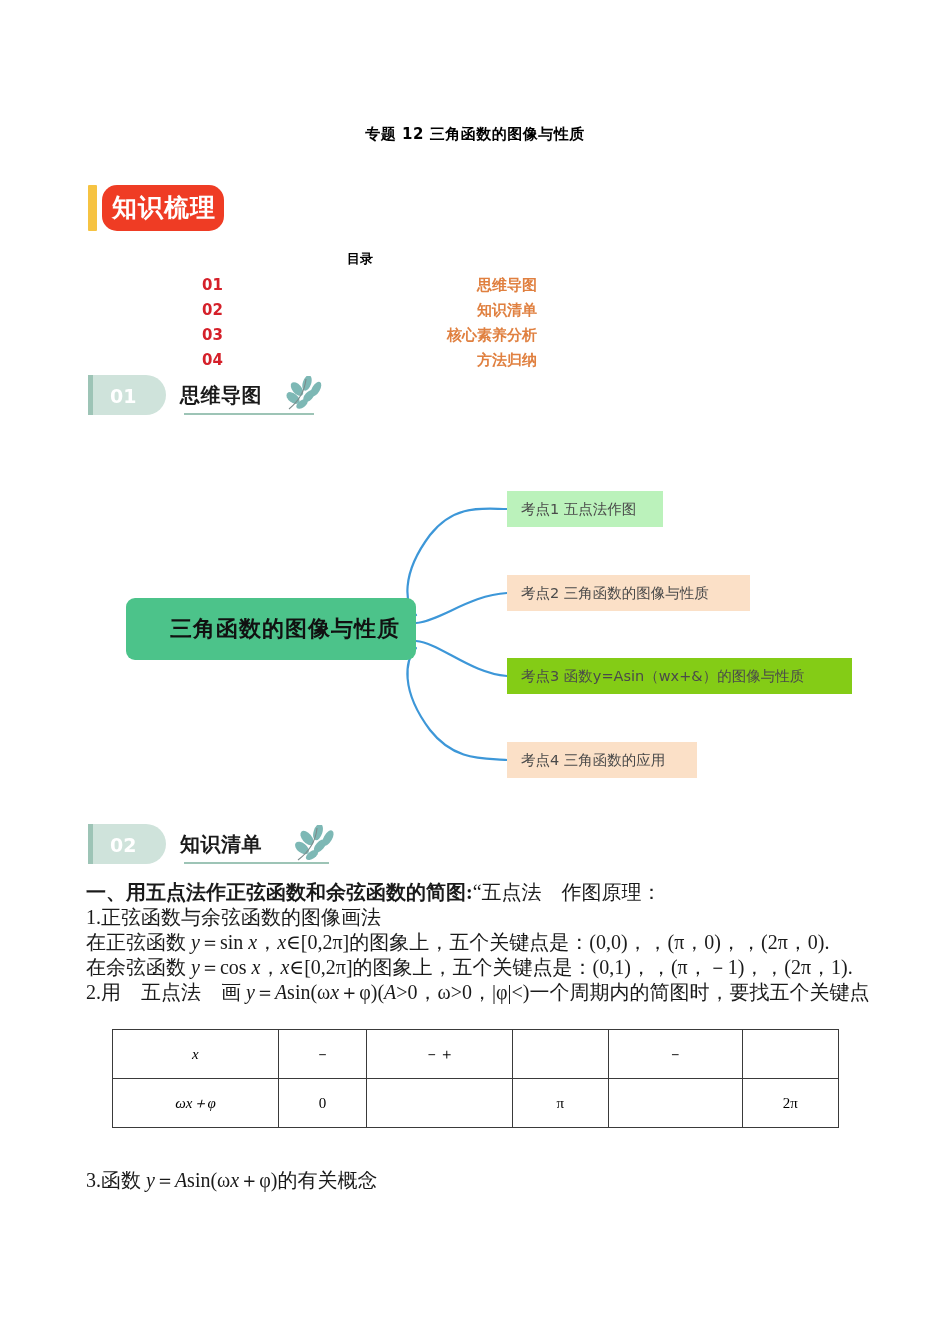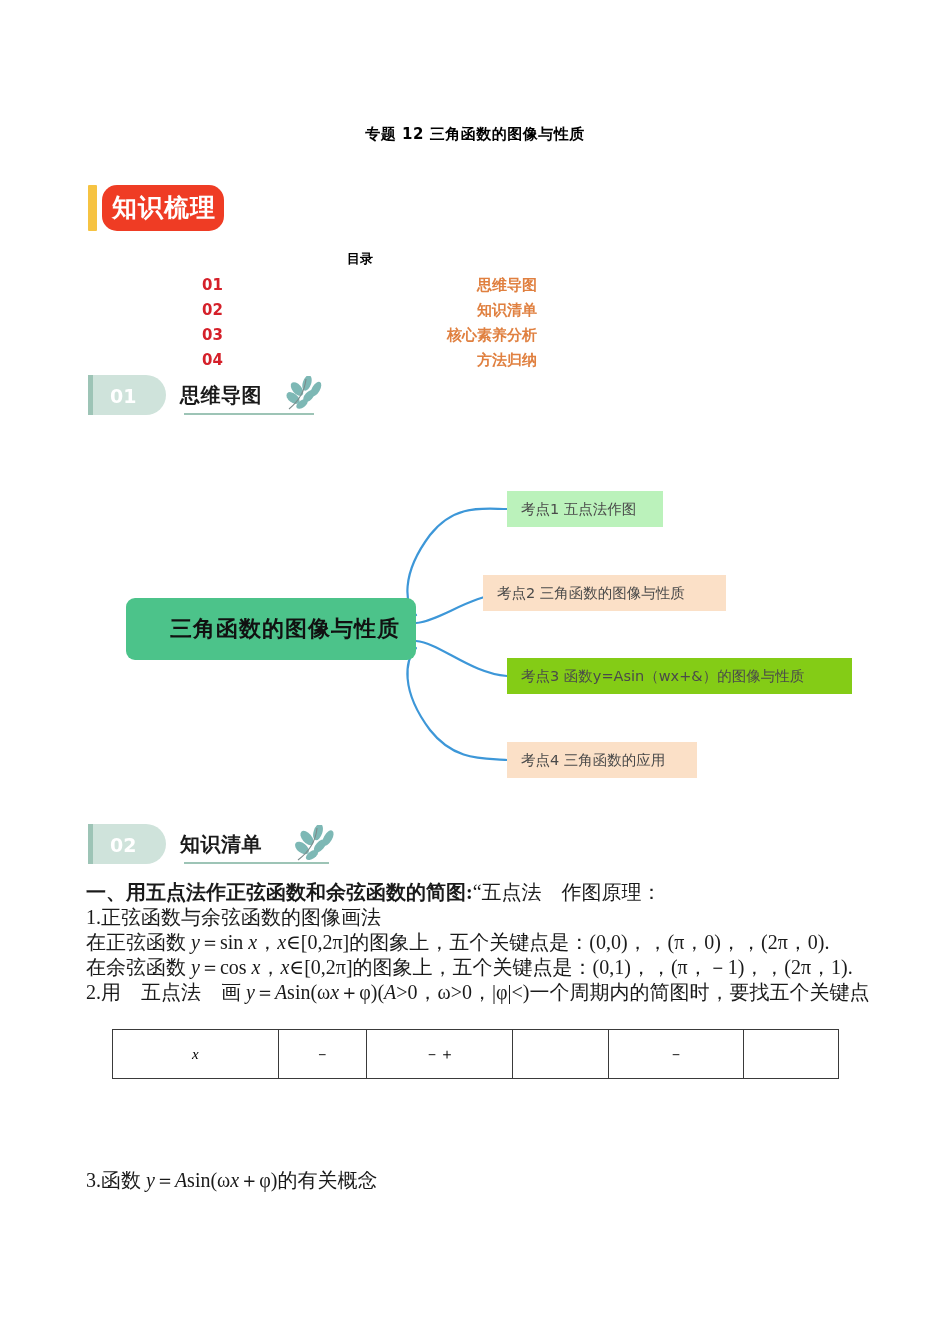--- a/index.html
+++ b/index.html
@@ -190,21 +190,21 @@
     letter-spacing: 1px;
   }
   .mm-branch {
     border-radius: 0;
     font-size: 14.5px;
     color: #4a4a4a;
     padding: 0 14px;
     height: 36px;
   }
   .mm-b1 { left: 507px; top: 36px;  width: 156px; background: #bbf2bb; }
-  .mm-b2 { left: 483px; top: 120px; width: 243px; background: #fbe0c7; }
+  .mm-b2 { left: 507px; top: 120px; width: 243px; background: #fbe0c7; }
   .mm-b3 { left: 507px; top: 203px; width: 345px; background: #84cc16; }
   .mm-b4 { left: 507px; top: 287px; width: 190px; background: #fbe0c7; }
 
   
   .body-text {
     position: absolute;
     left: 86px;
     width: 790px;
     font-family: "Liberation Serif", "DejaVu Serif", serif;
     font-size: 20px;
@@ -356,20 +356,28 @@
 <table class="five-table">
   <tbody>
       <tr>
     <td class="c0"><span class="it">x</span></td>
     <td class="c1">－</td>
     <td class="c2">－＋</td>
     <td class="c3"></td>
     <td class="c4">－</td>
     <td class="c5"></td>
   </tr>
+  <tr>
+    <td class="c0"><span class="it">ωx＋φ</span></td>
+    <td class="c1">0</td>
+    <td class="c2"></td>
+    <td class="c3">π</td>
+    <td class="c4"></td>
+    <td class="c5">2π</td>
+  </tr>
 </tbody>
   </table>
 
 <div class="body-text" style="top:1168px;">
   <div class="tline">
     <span>3.函数 </span><span class="it">y</span><span>＝</span><span class="it">A</span><span>sin(ω</span><span class="it">x</span><span>＋φ)的有关概念</span>
   </div>
 </div>
 
 </body></html>

